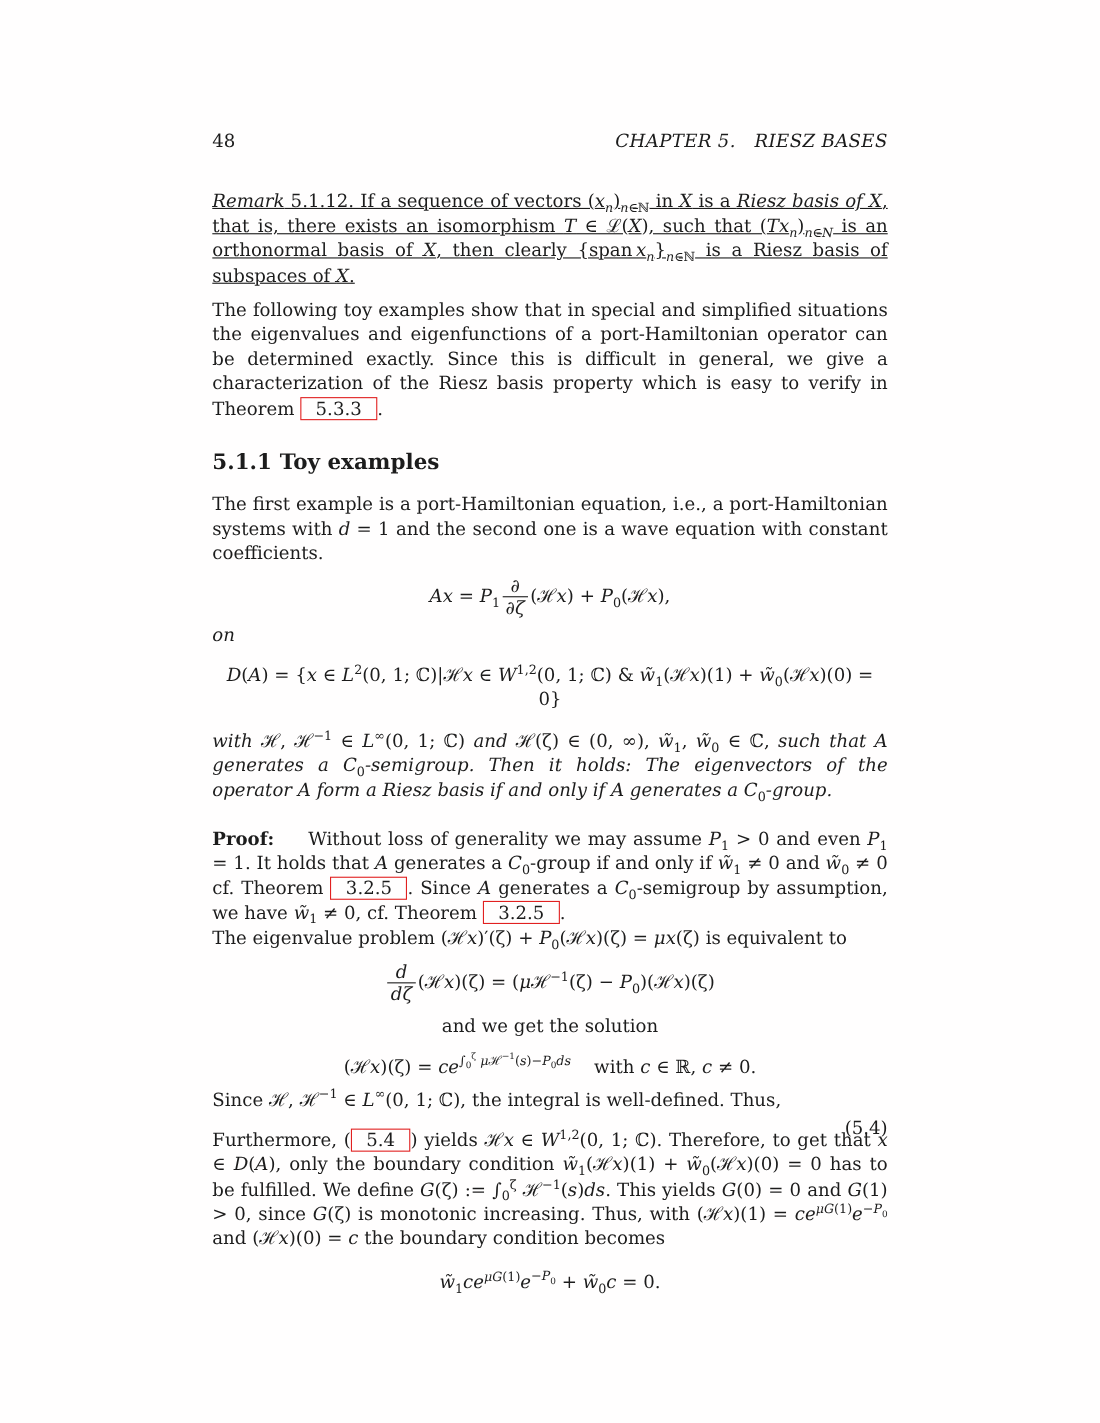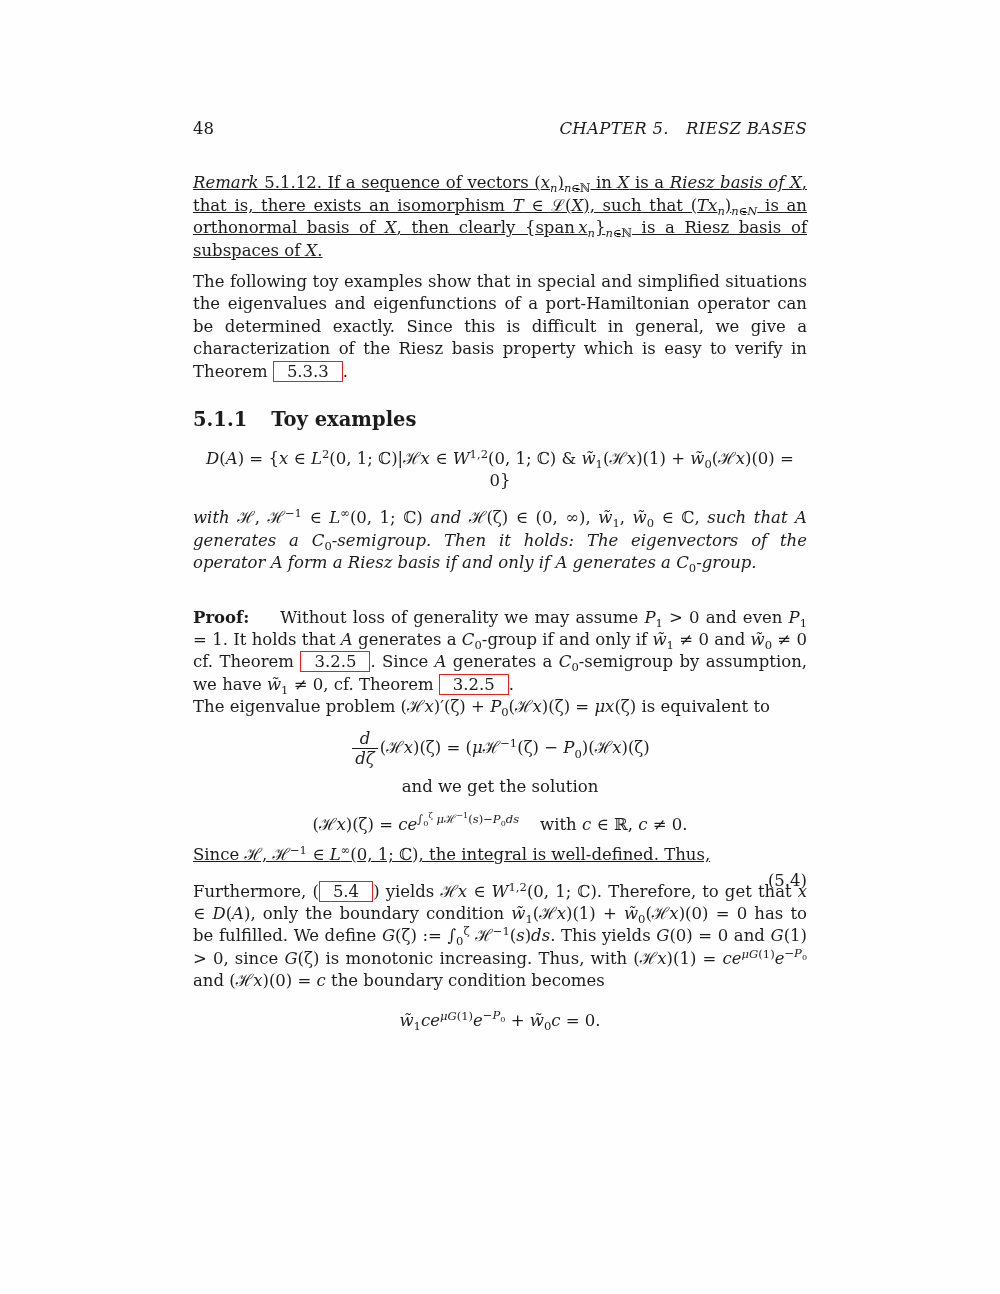--- a/index.html
+++ b/index.html
@@ -18,33 +18,33 @@
   }
   .runhead {
     display:flex; justify-content:space-between; align-items:baseline;
     font-size:16.5px;
   }
   .rh-right { font-style:italic; letter-spacing:0.3px; }
   .para { margin:0; }
   .p-remark      { margin-top:32px;text-decoration:underline; }
   .p-toyintro    { margin-top:9px; }
   .sec-heading   { margin-top:26px; font-size:19.5px; font-weight:bold; text-align:left; }
-  .sec-heading .sec-num { margin-right:24px;text-align:right; }
+  .sec-heading .sec-num { margin-right:7px;text-align:right; }
   .p-firstex     { margin-top:16px; }
   .p-lemma       { margin-top:22px; }
   .eq { text-align:center; position:relative; }
   .eq-operator   { margin:9px 0 6px 0; }
   .p-on          { margin-top:2px; text-align:left; }
   .eq-domain     { margin:13px 0 15px 0; }
   .p-lemmacont   { margin-top:0; }
-  .p-proof       { margin-top:32px; }
+  .p-proof       { margin-top:22px; }
   .eq-eigen      { margin:11px 0 9px 0; }
   .p-solintro    { margin-top:2px; text-align:center; }
   .eq-solution   { margin:15px 0 8px 0; }
-  .p-since       { margin-top:6px;text-decoration:underline; }
+  .p-since       { margin-top:6px; }
   .eq-x          { margin:14px 0 12px 0; }
   .p-furthermore { margin-top:6px; }
   .eq-boundary   { margin-top:17px; }
   .eqnum { position:absolute; right:0; top:50%; transform:translateY(-50%); }
   sup, sub { font-size:70%; line-height:0; }
   .frac {
     display:inline-block; vertical-align:middle; text-align:center;
     line-height:1.05; margin:0 2px;
   }
   .frac .num { display:block; border-bottom:1.2px solid #1c1c1c; padding:0 3px 1px 3px; }
@@ -65,23 +65,26 @@
       <span class="rh-left">48</span>
       <span class="rh-right">CHAPTER 5.  RIESZ BASES</span>
     </div>
 
     <p class="para p-remark"><i>Remark</i> 5.1.12. If a sequence of vectors (<i>x<sub>n</sub></i>)<sub><i>n</i>∈ℕ</sub> in <i>X</i> is a <i>Riesz basis of X</i>, that is, there exists an isomorphism <i>T</i> ∈ ℒ(<i>X</i>), such that (<i>Tx<sub>n</sub></i>)<sub><i>n</i>∈<i>N</i></sub> is an orthonormal basis of <i>X</i>, then clearly {span <i>x<sub>n</sub></i>}<sub><i>n</i>∈ℕ</sub> is a Riesz basis of subspaces of <i>X</i>.</p>
 
     <p class="para p-toyintro">The following toy examples show that in special and simplified situations the eigenvalues and eigenfunctions of a port-Hamiltonian operator can be determined exactly. Since this is difficult in general, we give a characterization of the Riesz basis property which is easy to verify in Theorem <span class="refbox">5.3.3</span>.</p>
 
     <h2 class="sec-heading"><span class="sec-num">5.1.1</span><span class="sec-title">Toy examples</span></h2>
 
+    <p class="para p-firstex">The first example is a port-Hamiltonian equation, i.e., a port-Hamiltonian systems with <i>d</i> = 1 and the second one is a wave equation with constant coefficients.</p>
 
 
+    <div class="eq eq-operator"><i>Ax</i> = <i>P</i><sub>1</sub><span class="frac"><span class="num"><i>∂</i></span><span class="den"><i>∂ζ</i></span></span>(ℋ<i>x</i>) + <i>P</i><sub>0</sub>(ℋ<i>x</i>),</div>
 
+    <p class="para p-on"><i>on</i></p>
 
     <div class="eq eq-domain"><i>D</i>(<i>A</i>) = {<i>x</i> ∈ <i>L</i><sup>2</sup>(0, 1; ℂ)|ℋ<i>x</i> ∈ <i>W</i><sup>1,2</sup>(0, 1; ℂ) &amp; <i>w̃</i><sub>1</sub>(ℋ<i>x</i>)(1) + <i>w̃</i><sub>0</sub>(ℋ<i>x</i>)(0) = 0}</div>
 
     <p class="para p-lemmacont"><i>with</i> ℋ, ℋ<sup>−1</sup> ∈ <i>L</i><sup>∞</sup>(0, 1; ℂ) <i>and</i> ℋ(ζ) ∈ (0, ∞), <i>w̃</i><sub>1</sub>, <i>w̃</i><sub>0</sub> ∈ ℂ, <i>such that A generates a C</i><sub>0</sub><i>-semigroup. Then it holds: The eigenvectors of the operator A form a Riesz basis if and only if A generates a C</i><sub>0</sub><i>-group.</i></p>
 
     <p class="para p-proof"><b>Proof:</b>&nbsp;&nbsp;&nbsp;&nbsp;&nbsp;Without loss of generality we may assume <i>P</i><sub>1</sub> &gt; 0 and even <i>P</i><sub>1</sub> = 1. It holds that <i>A</i> generates a <i>C</i><sub>0</sub>-group if and only if <i>w̃</i><sub>1</sub> ≠ 0 and <i>w̃</i><sub>0</sub> ≠ 0 cf. Theorem <span class="refbox">3.2.5</span>. Since <i>A</i> generates a <i>C</i><sub>0</sub>-semigroup by assumption, we have <i>w̃</i><sub>1</sub> ≠ 0, cf. Theorem <span class="refbox">3.2.5</span>.<br>The eigenvalue problem (ℋ<i>x</i>)′(ζ) + <i>P</i><sub>0</sub>(ℋ<i>x</i>)(ζ) = <i>μx</i>(ζ) is equivalent to</p>
 
     <div class="eq eq-eigen"><span class="frac"><span class="num"><i>d</i></span><span class="den"><i>dζ</i></span></span>(ℋ<i>x</i>)(ζ) = (<i>μ</i>ℋ<sup>−1</sup>(ζ) − <i>P</i><sub>0</sub>)(ℋ<i>x</i>)(ζ)</div>
 
     <p class="para p-solintro">and we get the solution</p>

